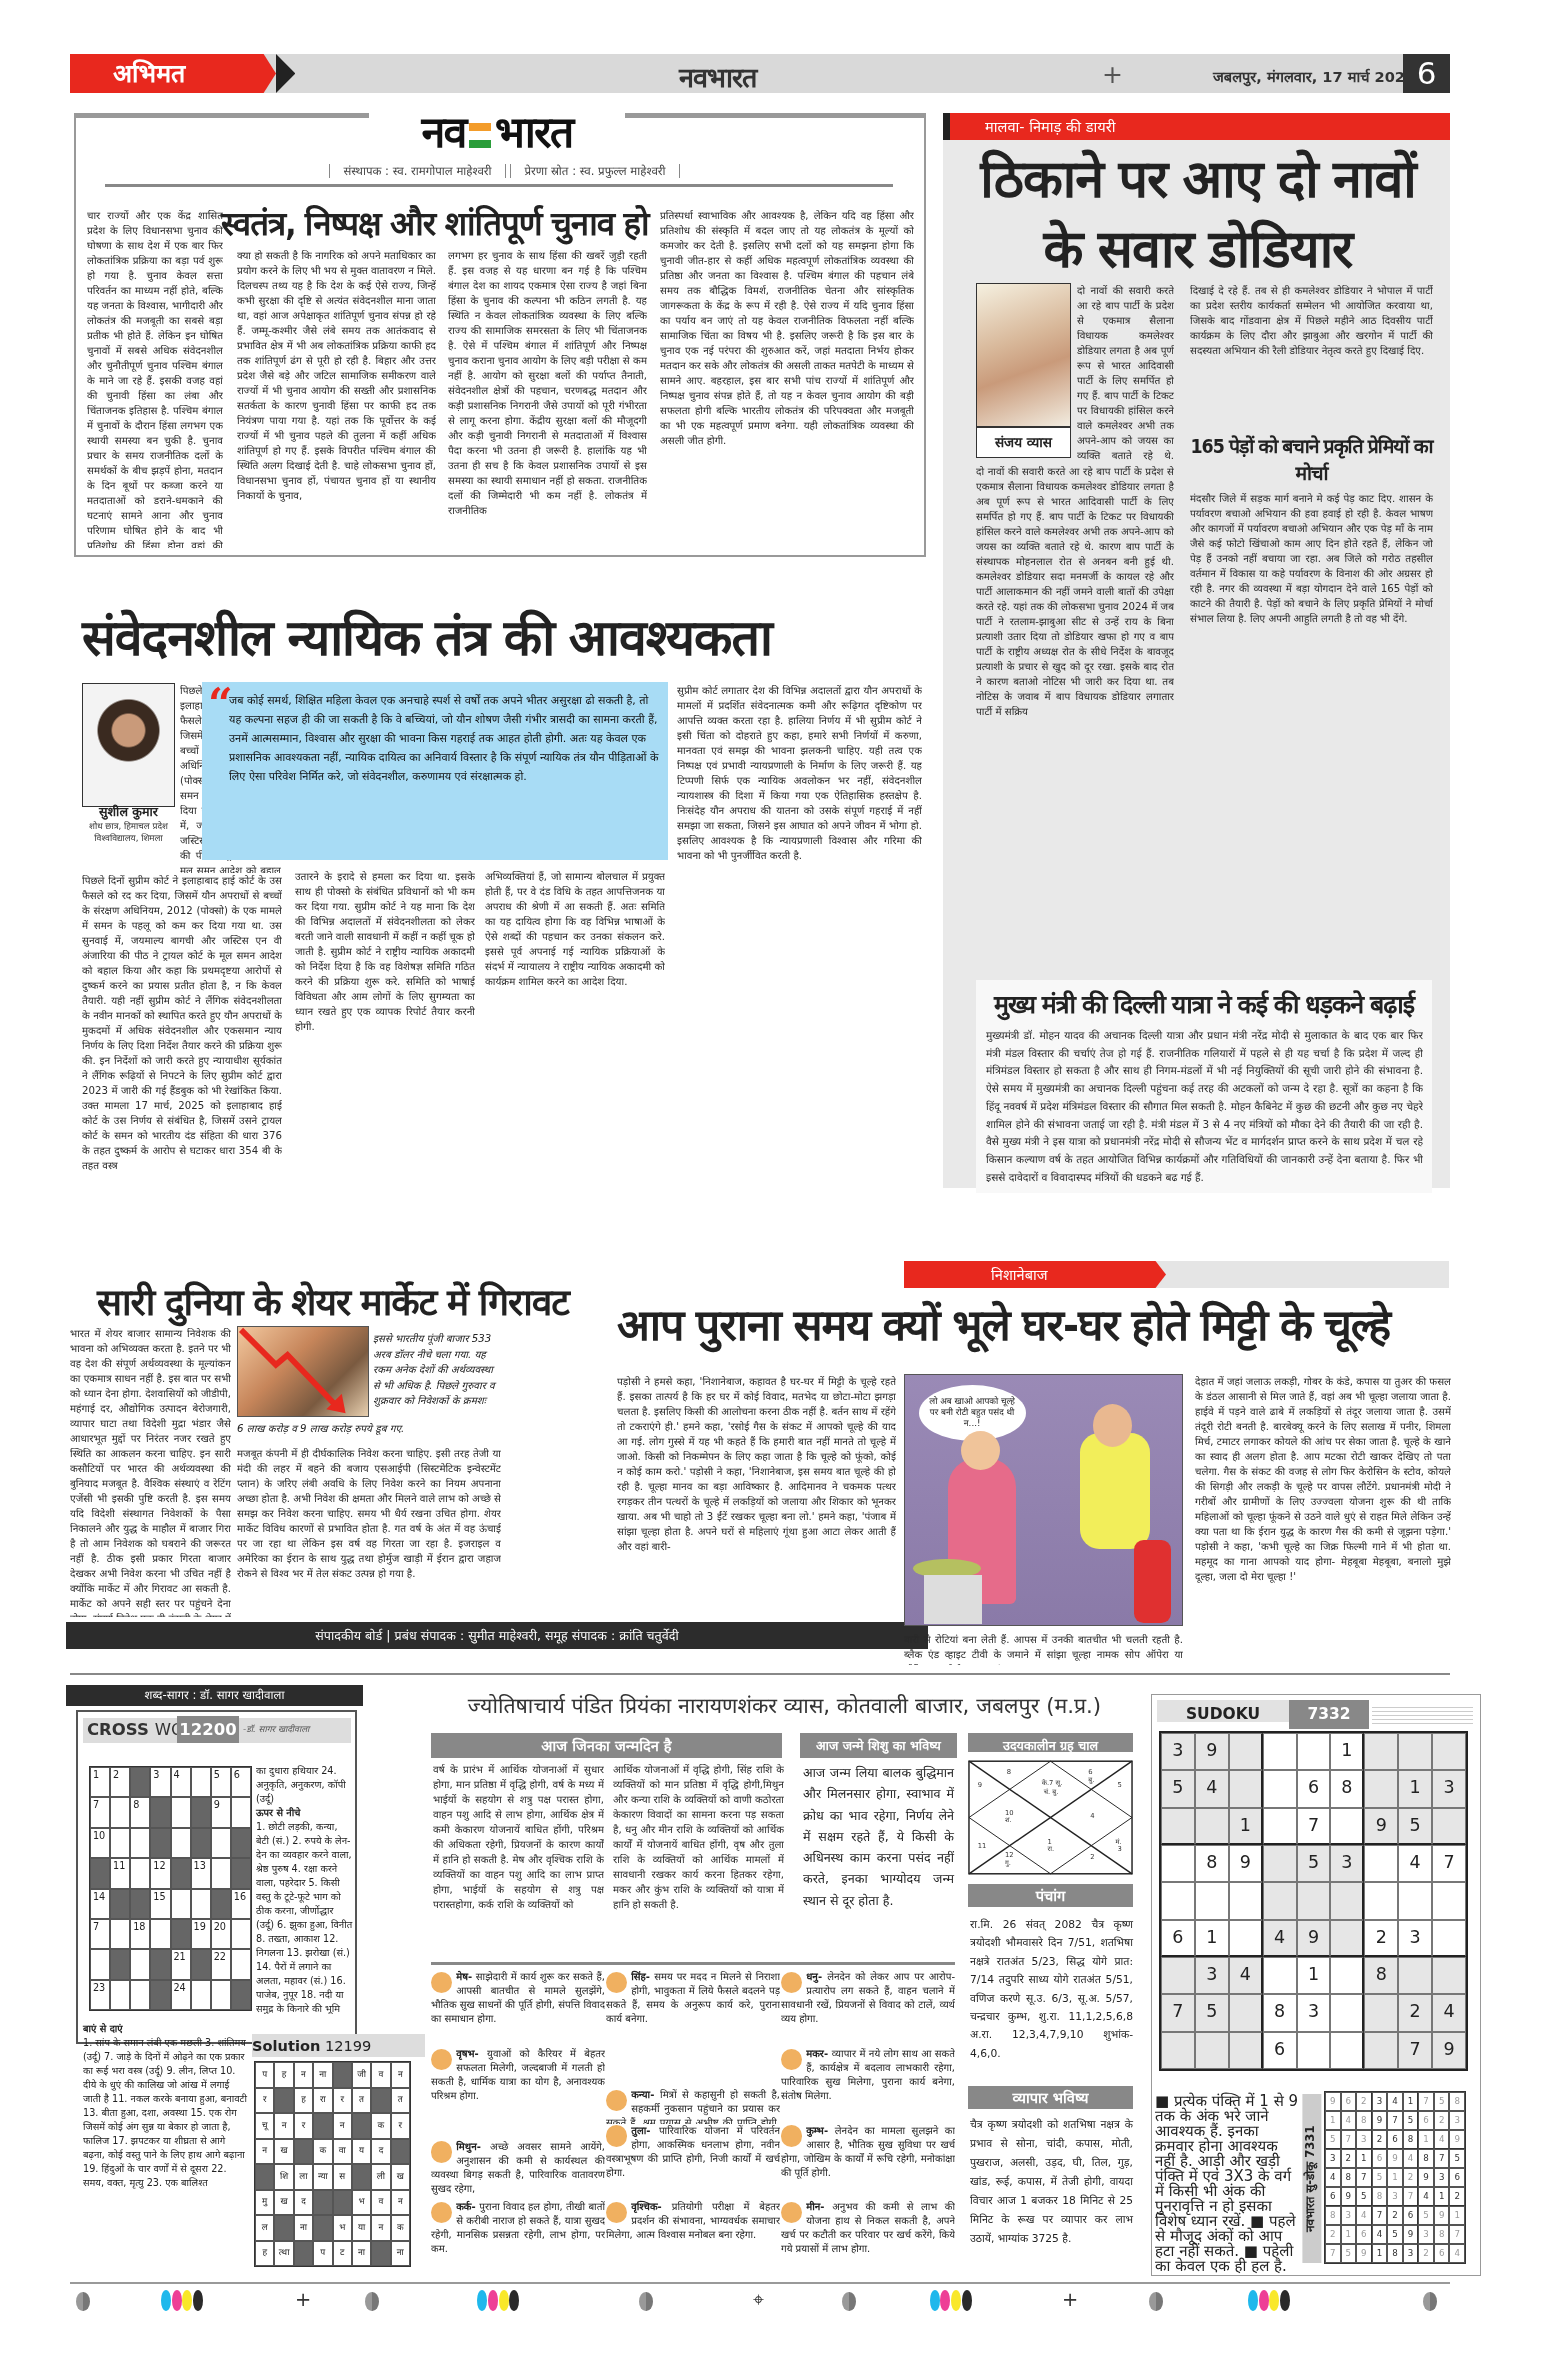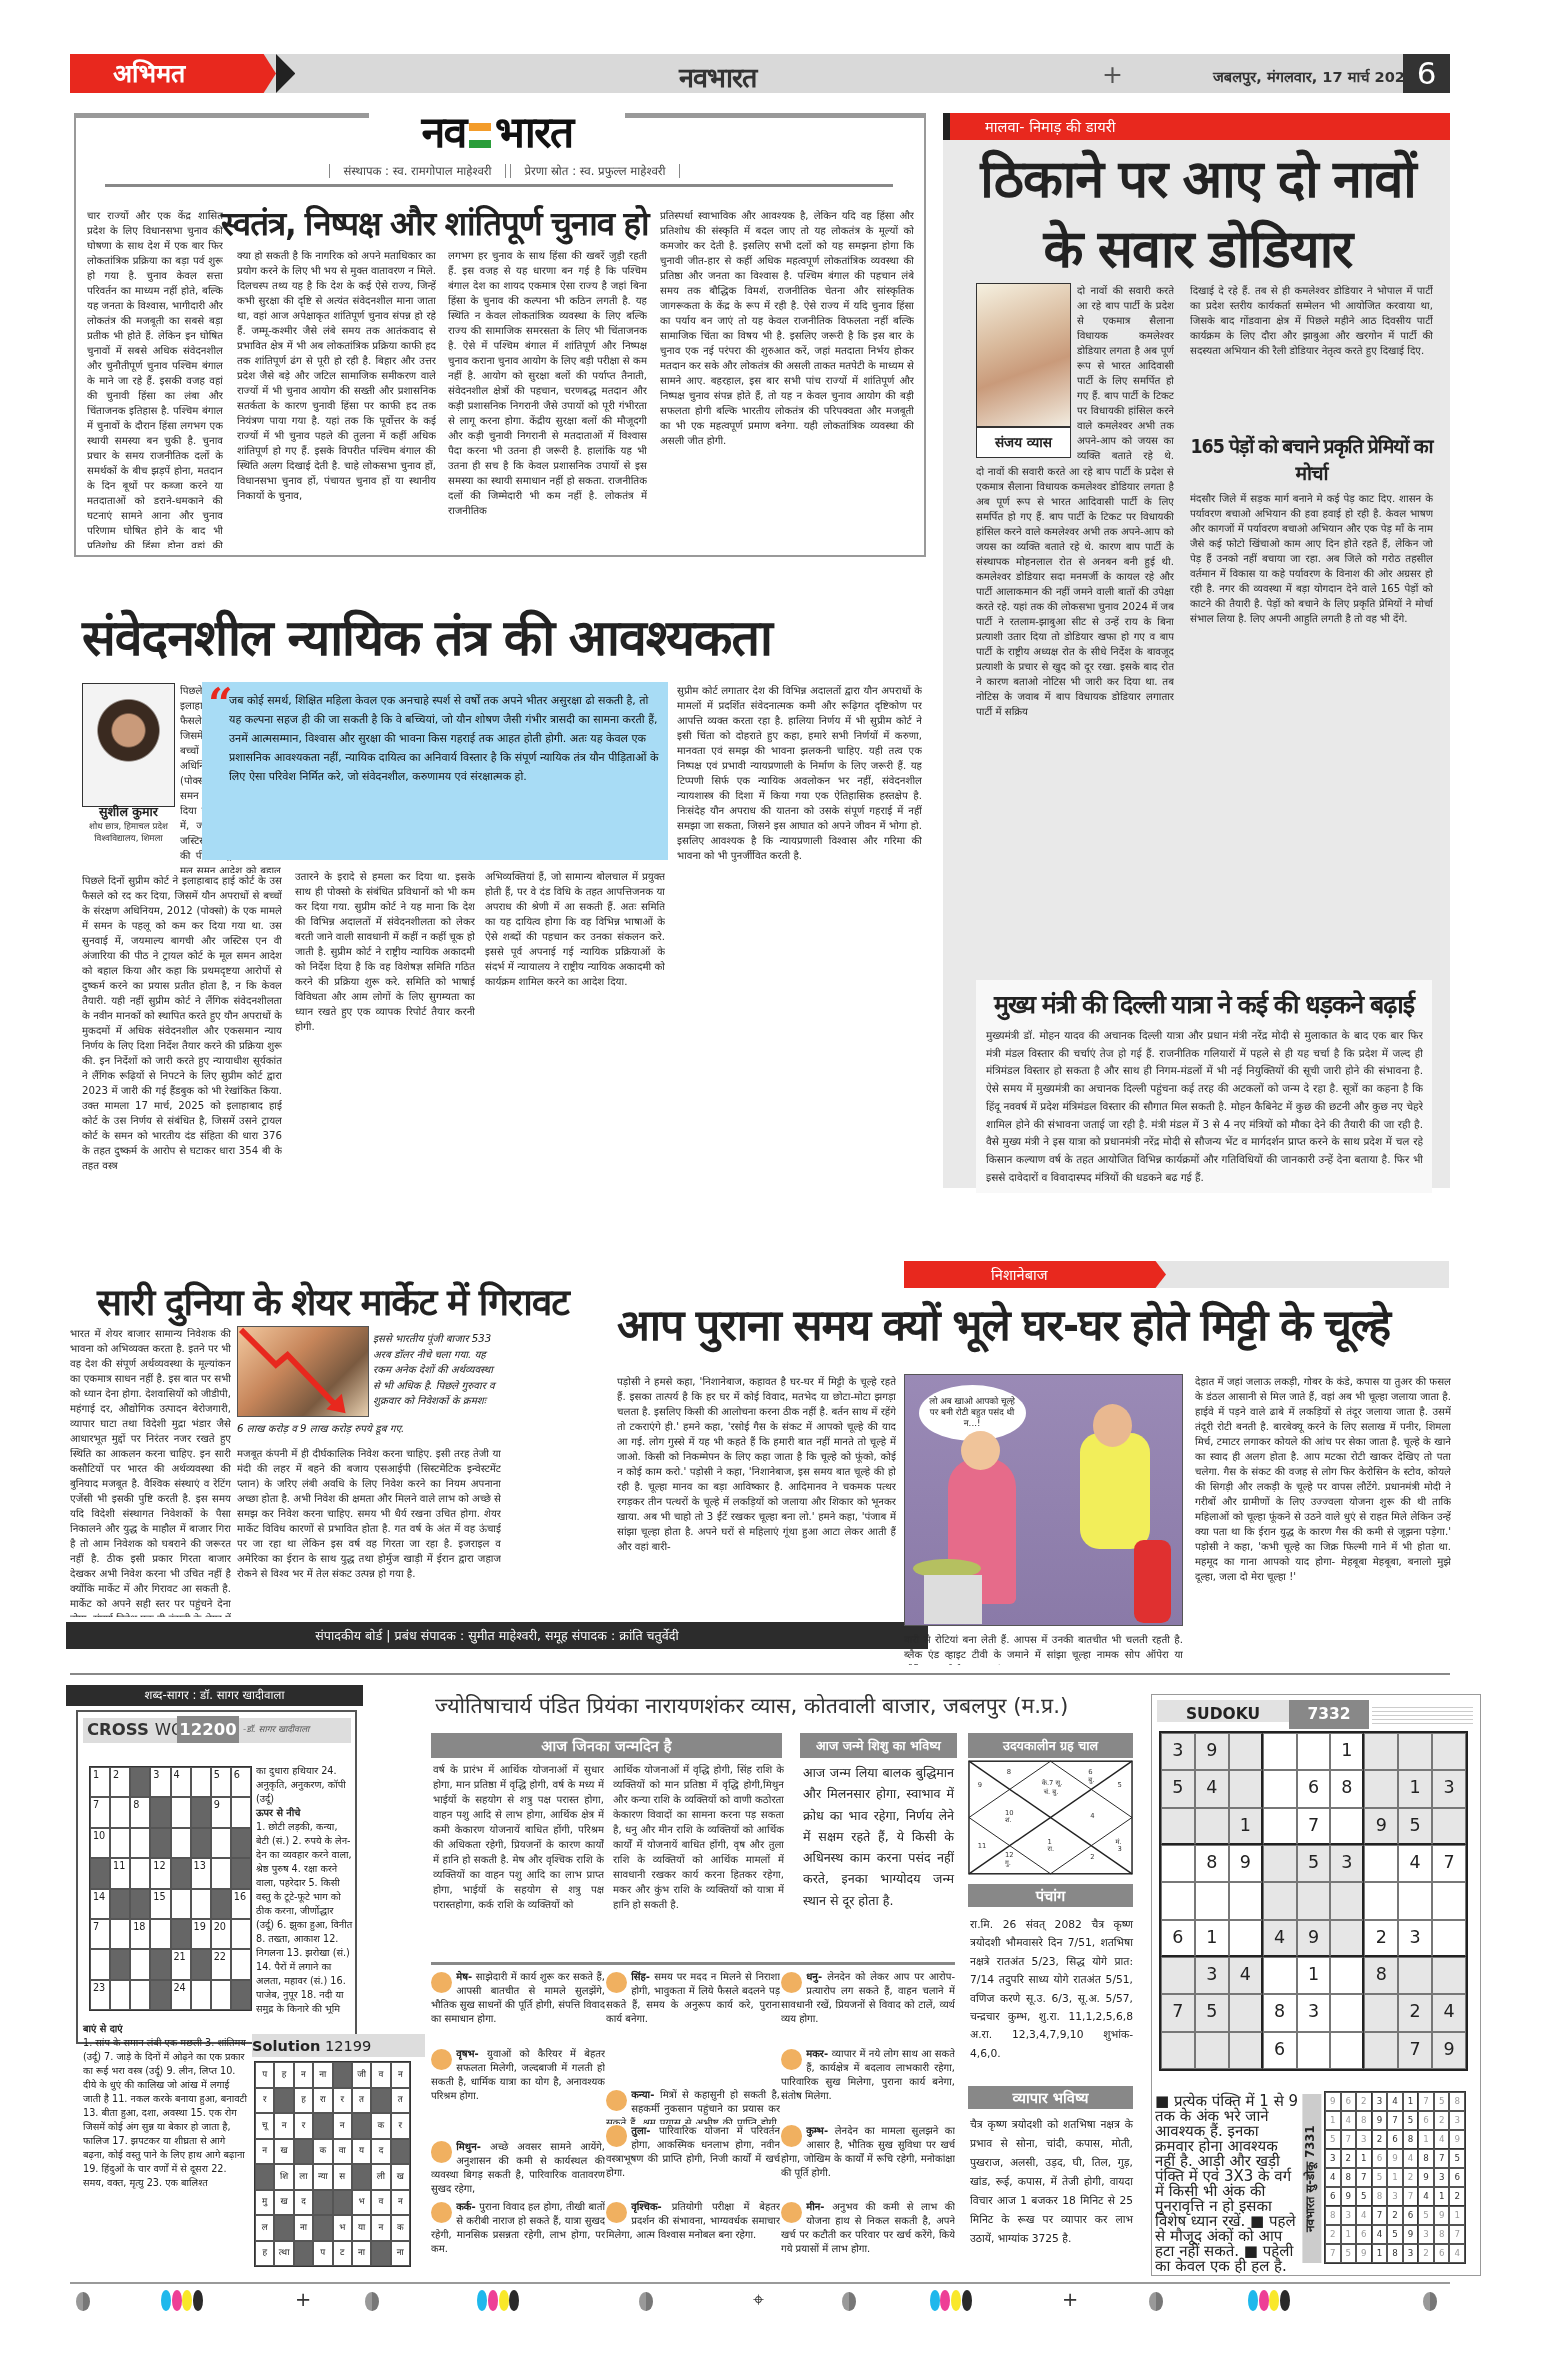--- a/index.html
+++ b/index.html
@@ -59,21 +59,21 @@
 #cw-num{left:177px;top:1716px;width:62px;height:27px;background:#888;color:#fff;font-size:16.5px;font-weight:bold;text-align:center;line-height:27px}
 #cw-by{left:243px;top:1723px;font-size:8.7px;font-style:italic;color:#555}
 .grid{position:absolute;display:grid;border:1.5px solid #333}
 .grid div{border:0.5px solid #555;font-size:9.7px;padding:1px 1.9px;color:#222;background:#fff;position:relative}
 .grid div.blk{background:#666}
 #cw-grid{left:89px;top:1766px;width:163px;height:245px;grid-template-columns:repeat(8,1fr);grid-template-rows:repeat(8,1fr)}
 #sol-grid{left:254px;top:2061px;width:157px;height:206px;grid-template-columns:repeat(8,1fr);grid-template-rows:repeat(8,1fr)}
 #sol-grid div{font-size:8.7px;text-align:center;padding:4.9px 0}
 #sol-head{left:252px;top:2034px;width:173px;height:23px;background:#ddd;text-align:left;font-size:14.6px;line-height:23px}
 
-#astro-title{left:435px;top:1690px;width:699px;font-size:21.3px;color:#333;}
+#astro-title{left:435px;top:1690px;width:699px;font-size:21.3px;color:#333;text-align:center}
 .gbar{position:absolute;background:#888;color:#fff;text-align:center;font-weight:bold;font-size:14.6px}
 
 #su-box{left:1151px;top:1694px;width:330px;height:582px;border:1.9px solid #999}
 #su-head-l{left:1157px;top:1700px;width:132px;height:22px;background:#e2e2e2;font-weight:bold;font-size:15.5px;text-align:center;line-height:29px;color:#222}
 #su-head-n{left:1289px;top:1700px;width:80px;height:29px;background:#888;color:#fff;font-weight:bold;font-size:15.5px;text-align:center;line-height:29px}
 #su-lines{left:1372px;top:1704px;width:101px;height:21.3px;background:repeating-linear-gradient(#fff 0 2.9px,#ccc 2.9px 3.9px)}
 #su-grid{left:1159px;top:1731px;width:309px;height:340px;grid-template-columns:repeat(9,1fr);grid-template-rows:repeat(9,1fr);border:2.9px solid #222}
 #su-grid div{font-size:17.5px;text-align:center;line-height:33px;padding:0;border:0.5px solid #777;font-family:"DejaVu Sans",sans-serif}
 #su-grid div.g{background:#e6e6e6}
 #su-grid div.br{border-right:2.4px solid #222}
@@ -322,21 +322,21 @@
     <div class="blk"></div>
     <div>ना</div>
   </div>
 
 <div class="abs" id="astro-title">ज्योतिषाचार्य पंडित प्रियंका नारायणशंकर व्यास, कोतवाली बाजार, जबलपुर (म.प्र.)</div>
 <div class="gbar" style="left:431px;top:1733px;width:351px;height:25px;line-height:25px">आज जिनका जन्मदिन है</div>
 <div class="abs txt" style="left:433px;top:1762px;width:171px;height:190px;overflow:hidden">वर्ष के प्रारंभ में आर्थिक योजनाओं में सुधार होगा, मान प्रतिष्ठा में वृद्धि होगी, वर्ष के मध्य में भाईयों के सहयोग से शत्रु पक्ष परास्त होगा, वाहन पशु आदि से लाभ होगा, आर्थिक क्षेत्र में कमी केकारण योजनायें बाधित होंगी, परिश्रम की अधिकता रहेगी, प्रियजनों के कारण कार्यों में हानि हो सकती है. मेष और वृश्चिक राशि के व्यक्तियों का वाहन पशु आदि का लाभ प्राप्त होगा, भाईयों के सहयोग से शत्रु पक्ष परास्तहोगा, कर्क राशि के व्यक्तियों को</div>
 <div class="abs txt" style="left:613px;top:1762px;width:171px;height:190px;overflow:hidden">आर्थिक योजनाओं में वृद्धि होगी, सिंह राशि के व्यक्तियों को मान प्रतिष्ठा में वृद्धि होगी,मिथुन और कन्या राशि के व्यक्तियों को वाणी कठोरता केकारण विवादों का सामना करना पड़ सकता है, धनु और मीन राशि के व्यक्तियों को आर्थिक कार्यों में योजनायें बाधित होंगी, वृष और तुला राशि के व्यक्तियों को आर्थिक मामलों में सावधानी रखकर कार्य करना हितकर रहेगा, मकर और कुंभ राशि के व्यक्तियों को यात्रा में हानि हो सकती है.</div>
 <div class="gbar" style="left:800px;top:1733px;width:157px;height:25px;line-height:25px;font-size:12.6px">आज जन्मे शिशु का भविष्य</div>
 <div class="abs" style="left:803px;top:1762px;width:151px;font-size:12.6px;line-height:21.3px;text-align:justify;color:#222">आज जन्म लिया बालक बुद्धिमान और मिलनसार होगा, स्वाभाव में क्रोध का भाव रहेगा, निर्णय लेने में सक्षम रहते हैं, ये किसी के अधिनस्थ काम करना पसंद नहीं करते, इनका भाग्योदय जन्म स्थान से दूर होता है.</div>
-<div class="gbar" style="left:968px;top:1733px;width:165px;height:25px;line-height:25px;font-size:12.6px">उदयकालीन ग्रह चाल</div>
+<div class="gbar" style="left:968px;top:1733px;width:165px;height:19px;line-height:25px;font-size:12.6px">उदयकालीन ग्रह चाल</div>
 <svg class="abs" style="left:968px;top:1760px;width:165px;height:115px" viewBox="0 0 170 118">
   <rect x="1" y="1" width="168" height="116" fill="#fff" stroke="#222" stroke-width="1.5"></rect>
   <line x1="1" y1="1" x2="169" y2="117" stroke="#222" stroke-width="1.5"></line>
   <line x1="169" y1="1" x2="1" y2="117" stroke="#222" stroke-width="1.5"></line>
   <polygon points="85,1 169,59 85,117 1,59" fill="none" stroke="#222" stroke-width="1"></polygon>
   <g font-size="7" fill="#333" font-family="DejaVu Sans, sans-serif">
     <text x="40" y="14">8</text>
       <text x="76" y="26">के.7 सू.</text>
       <text x="78" y="35">चं. बु.</text>
     <text x="124" y="14">6</text>

